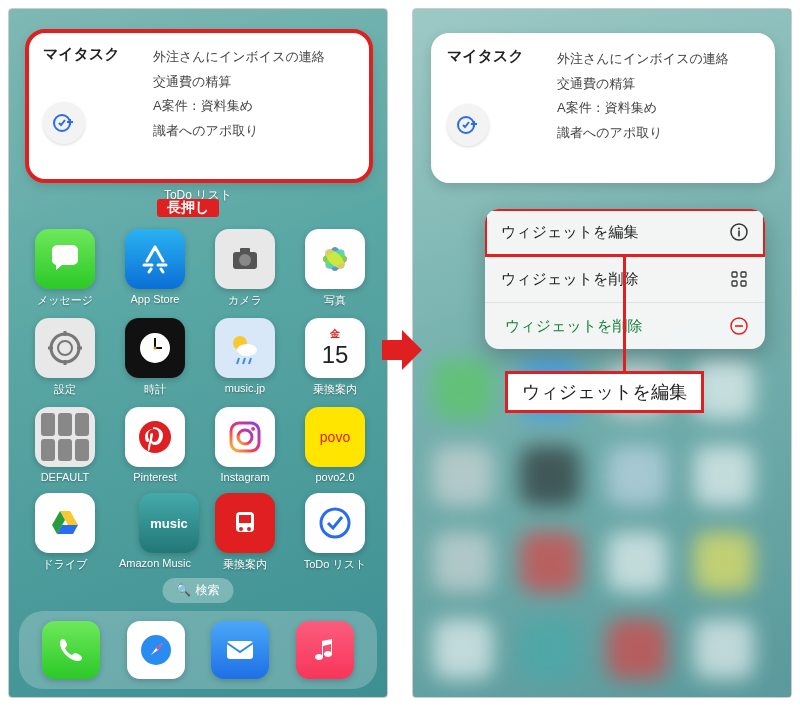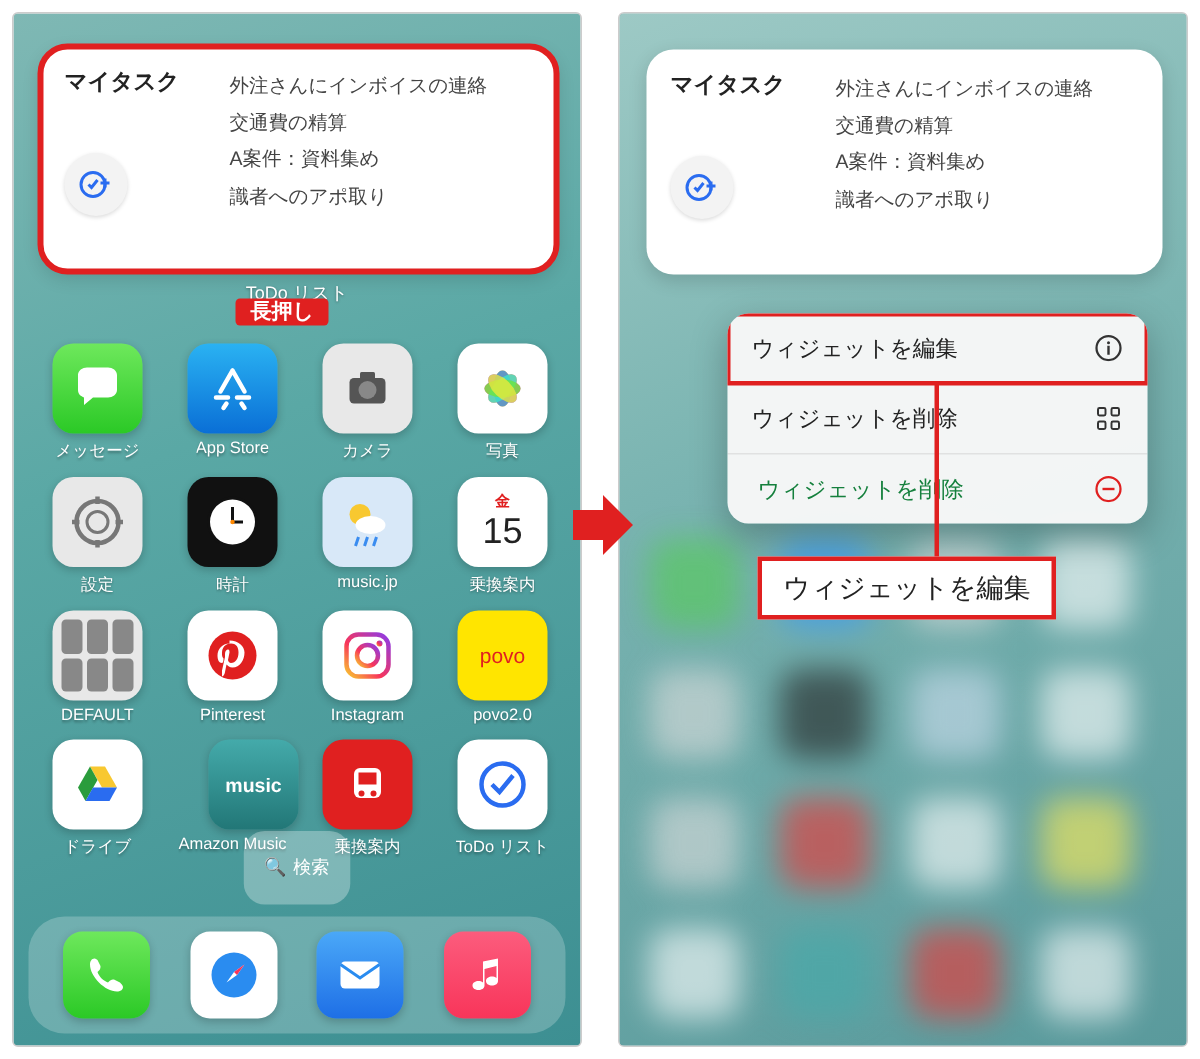--- a/index.html
+++ b/index.html
@@ -80,21 +80,21 @@
   .app-ic {
     width: 60px; height: 60px; border-radius: 14px;
     display:flex; align-items:center; justify-content:center;
     font-size: 24px; font-weight:700; color:#fff;
     box-shadow: 0 2px 6px rgba(0,0,0,.2);
   }
   .app-lbl { font-size: 11px; color:#fff; margin-top:4px; text-shadow:0 1px 2px rgba(0,0,0,.4); text-align:left; white-space:nowrap; overflow:hidden; max-width:84px; text-overflow:ellipsis;}
   .search-pill {
     position:absolute; bottom: 94px; left:50%; transform:translateX(-50%);
     background: rgba(255,255,255,.3); color:#fff; font-size:12px;
-    padding: 16px 14px; border-radius: 14px;
+    padding: 4px 14px; border-radius: 14px;
   }
   .dock {
     position:absolute; bottom:8px; left:10px; right:10px; height:78px;
     background: rgba(255,255,255,.22); border-radius: 24px;
     display:flex; justify-content: space-around; align-items:center;
     padding: 0 10px;
   }
   .dock .app-ic { width:58px; height:58px; border-radius:13px; }
   
   .blur-bg {

